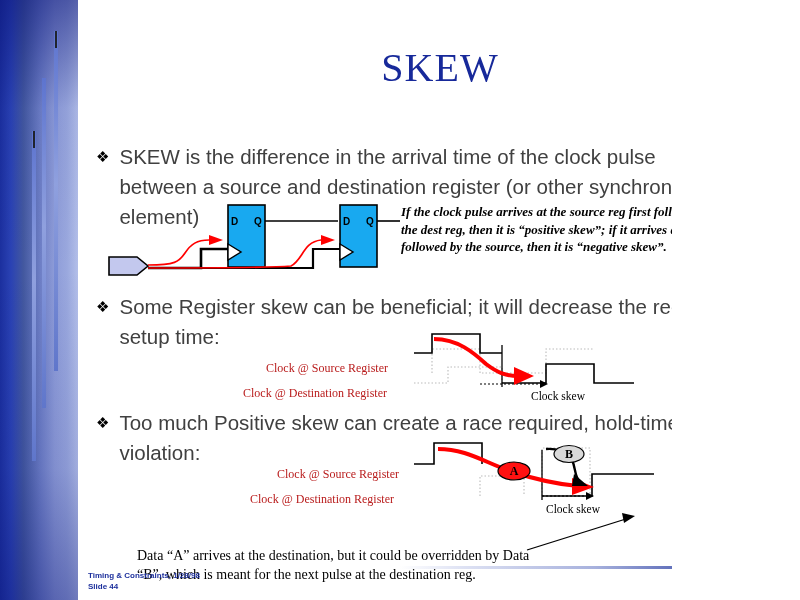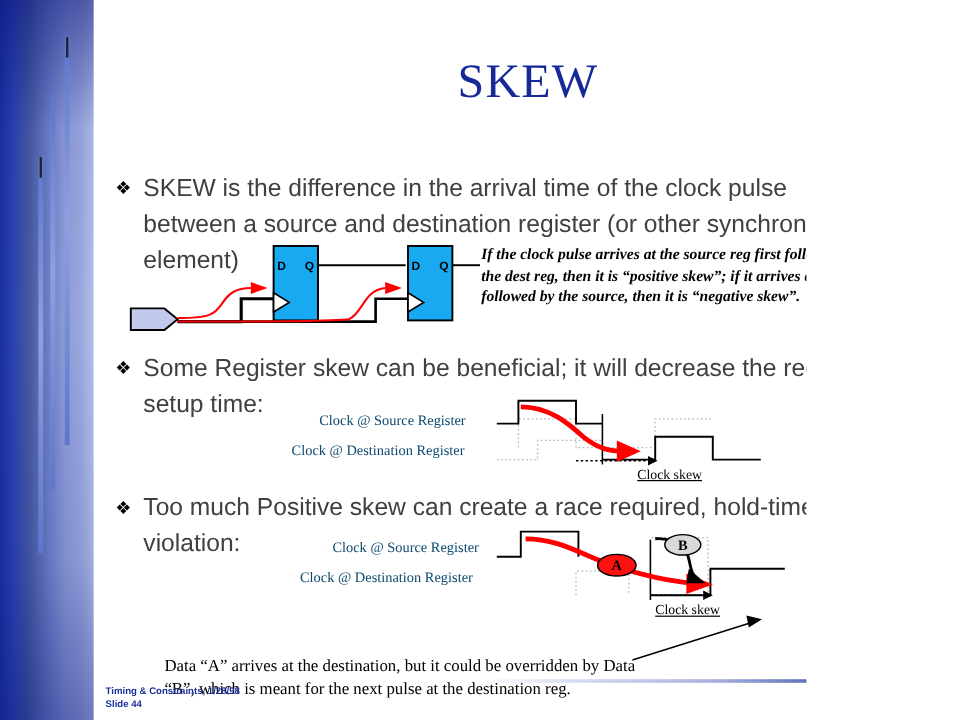--- a/index.html
+++ b/index.html
@@ -110,30 +110,30 @@
     line-height: 19px;
     color: #000;
     margin-top: 29px;
   }
 
   
   .wv-label {
     position: absolute;
     font-family: "Liberation Serif", serif;
     font-size: 12px;
-    color: #0c4a6e;
+    color: #b91c1c;
     white-space: nowrap;
+    margin-top: 18px;
   }
   .skew-label {
     position: absolute;
     font-family: "Liberation Serif", serif;
     font-size: 11.5px;
     color: #000;
     white-space: nowrap;
-    text-decoration: underline;
   }
 
   
   #footer {
     position: absolute;
     left: 88px; top: 570px;
     font-family: Liberation Sans, sans-serif;
     font-size: 8px;
     line-height: 11px;
     font-weight: bold;

